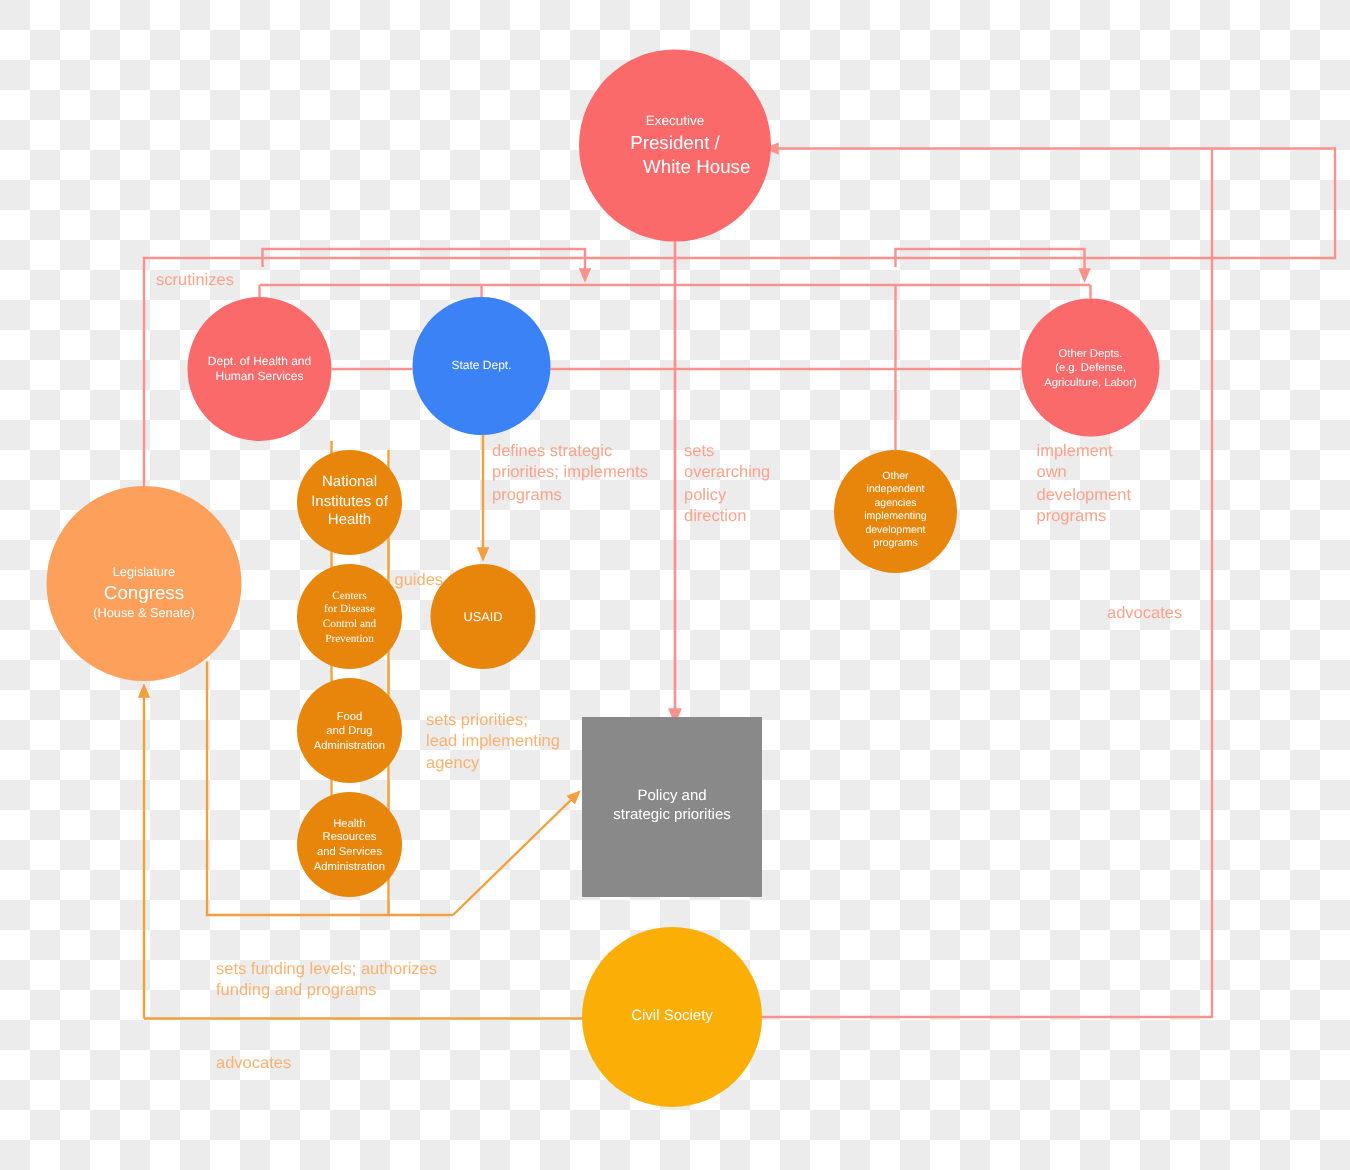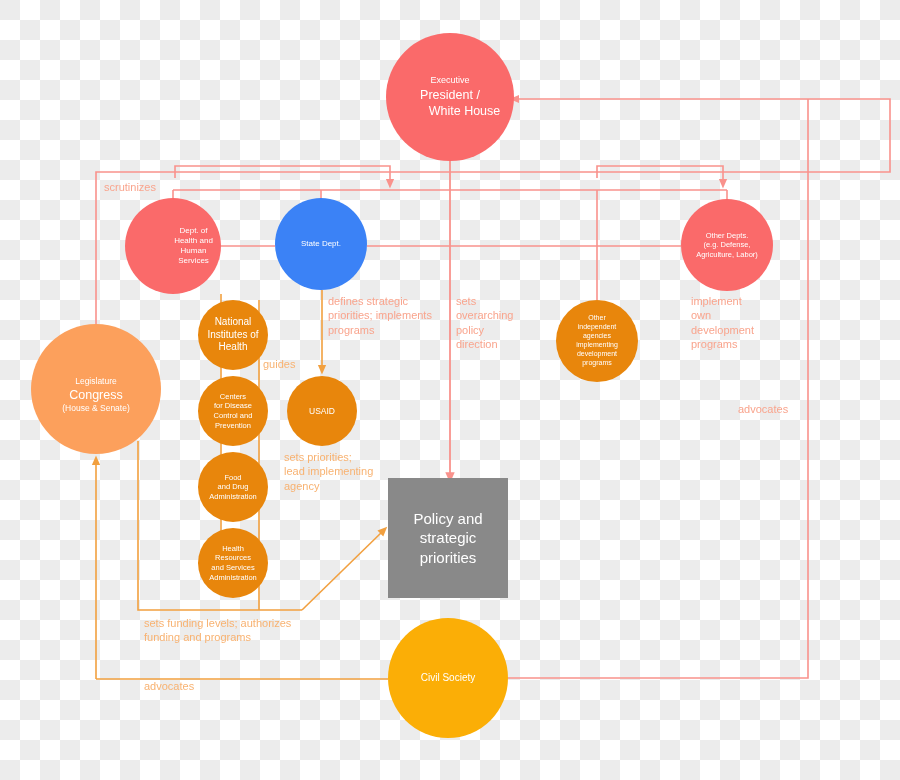--- a/index.html
+++ b/index.html
@@ -44,21 +44,21 @@
   }
   .node-text .ttl {
     display: block;
   }
   .edge-label {
     position: absolute;
     white-space: pre-line;
     line-height: 1.3;
   }
   .lbl-red { color: #f9a48d; }
-  .lbl-orange { color: #f8b271; }
+  .lbl-orange { color: #f8b271; margin-top: 23px; }
 </style>
 </head>
 <body>
 
 <div id="canvas">
 
   <svg id="svg-layer" viewBox="0 0 900 780" xmlns="http://www.w3.org/2000/svg">
     <defs>
       <marker id="arrow-red" markerWidth="7" markerHeight="7" refX="3.2" refY="3" orient="auto" markerUnits="strokeWidth">
         <path d="M0,0.4 L6,3 L0,5.6 z" fill="#f9928c"></path>
@@ -114,51 +114,51 @@
     <g stroke="#f9928c" stroke-width="1.6" fill="none">
       <path d="M508,678 L808,678 L808,99"></path>
     </g>
   </svg>
 
   <div id="nodes">
       <div class="node circle" style="left: 386px; top: 33px; width: 128px; height: 128px; background: rgb(250, 106, 106);">
         <span class="node-text" style="font-size: 9px;"><span class="ttl">Executive</span><span class="ttl" style="font-size: 12.5px;">President /</span><span class="ttl" style="font-size: 12.5px; margin-left: 29px;">White House</span></span>
       </div>
       <div class="node circle" style="left: 125px; top: 198px; width: 96px; height: 96px; background: rgb(250, 106, 106);">
-        <span class="node-text" style="font-size: 8px; margin-left: 41px;"><span class="ttl">Dept. of Health and</span><span class="ttl">Human Services</span></span>
+        <span class="node-text" style="font-size: 8px;"><span class="ttl">Dept. of Health and</span><span class="ttl">Human Services</span></span>
       </div>
       <div class="node circle" style="left: 275px; top: 198px; width: 92px; height: 92px; background: #3b82f6;">
         <span class="node-text" style="font-size: 8px;"><span class="ttl">State Dept.</span></span>
       </div>
       <div class="node circle" style="left: 681px; top: 199px; width: 92px; height: 92px; background: rgb(250, 106, 106);">
         <span class="node-text" style="font-size: 7.5px;"><span class="ttl">Other Depts.</span><span class="ttl">(e.g. Defense,</span><span class="ttl">Agriculture, Labor)</span></span>
       </div>
       <div class="node circle" style="left: 31px; top: 324px; width: 130px; height: 130px; background: rgb(252, 160, 92);">
         <span class="node-text" style="font-size: 8.5px; margin-top: 12px;"><span class="ttl">Legislature</span><span class="ttl" style="font-size: 12.5px;">Congress</span><span class="ttl">(House &amp; Senate)</span></span>
       </div>
       <div class="node circle" style="left: 198px; top: 300px; width: 70px; height: 70px; background: rgb(232, 134, 12);">
         <span class="node-text" style="font-size: 10px;"><span class="ttl">National</span><span class="ttl">Institutes of</span><span class="ttl">Health</span></span>
       </div>
-      <div class="node circle" style="left: 198px; top: 376px; width: 70px; height: 70px; background: rgb(232, 134, 12);">
+      <div class="node circle" style="left: 198px; top: 376px; width: 70px; height: 70px; background: rgb(232, 134, 12); font-family: Liberation Serif, serif;">
         <span class="node-text" style="font-size: 7.5px;"><span class="ttl">Centers</span><span class="ttl">for Disease</span><span class="ttl">Control and</span><span class="ttl">Prevention</span></span>
       </div>
       <div class="node circle" style="left: 198px; top: 452px; width: 70px; height: 70px; background: rgb(232, 134, 12);">
         <span class="node-text" style="font-size: 7.5px;"><span class="ttl">Food</span><span class="ttl">and Drug</span><span class="ttl">Administration</span></span>
       </div>
       <div class="node circle" style="left: 198px; top: 528px; width: 70px; height: 70px; background: rgb(232, 134, 12);">
         <span class="node-text" style="font-size: 7.5px;"><span class="ttl">Health</span><span class="ttl">Resources</span><span class="ttl">and Services</span><span class="ttl">Administration</span></span>
       </div>
       <div class="node circle" style="left: 287px; top: 376px; width: 70px; height: 70px; background: rgb(232, 134, 12);">
         <span class="node-text" style="font-size: 8.5px;"><span class="ttl">USAID</span></span>
       </div>
       <div class="node circle" style="left: 556px; top: 300px; width: 82px; height: 82px; background: rgb(232, 134, 12);">
         <span class="node-text" style="font-size: 7px;"><span class="ttl">Other</span><span class="ttl">independent</span><span class="ttl">agencies</span><span class="ttl">implementing</span><span class="ttl">development</span><span class="ttl">programs</span></span>
       </div>
       <div class="node rect" style="left: 388px; top: 478px; width: 120px; height: 120px; background: rgb(137, 137, 137);">
-        <span class="node-text" style="font-size: 15px;"><span class="ttl">Policy and</span><span class="ttl">strategic priorities</span></span>
+        <span class="node-text" style="font-size: 10px;"><span class="ttl">Policy and</span><span class="ttl">strategic priorities</span></span>
       </div>
       <div class="node circle" style="left: 388px; top: 618px; width: 120px; height: 120px; background: rgb(251, 174, 6); align-items: center;">
         <span class="node-text" style="font-size: 10px;"><span class="ttl">Civil Society</span></span>
       </div>
     </div>
   <div id="labels">
       <div class="edge-label lbl-red" style="left: 104px; top: 180px; font-size: 11px;">scrutinizes</div>
       <div class="edge-label lbl-red" style="left: 328px; top: 294px; font-size: 11px;">defines strategic
 priorities; implements
 programs</div>

